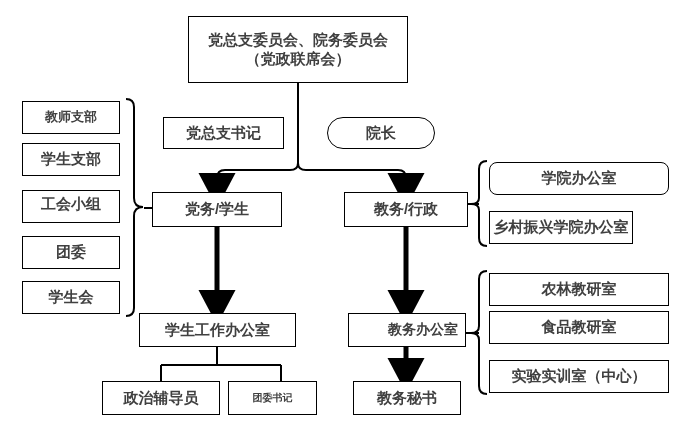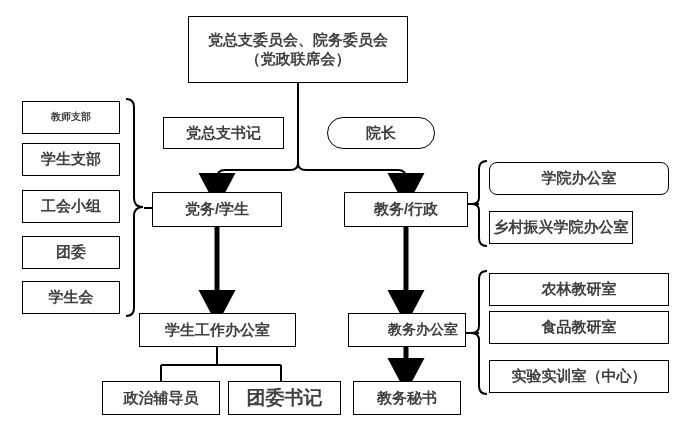--- a/index.html
+++ b/index.html
@@ -88,29 +88,29 @@
   <div class="box" style="left:152px; top:192px; width:130px; height:35px; font-size:15px;">党务/学生</div>
 
   <div class="box" style="left:139px; top:313px; width:157px; height:34px; font-size:15px;">学生工作办公室</div>
 
   <div class="box" style="left:344px; top:192px; width:124px; height:35px; font-size:15px;">教务/行政</div>
 
   <div class="box" style="left:348px; top:313px; width:118px; height:34px; font-size:14px;padding-left:32px;">教务办公室</div>
 
   <div class="box" style="left:102px; top:381px; width:118px; height:34px; font-size:15px;">政治辅导员</div>
 
-  <div class="box" style="left:228px; top:381px; width:113px; height:34px; font-size:19px;">团委书记</div>
+  <div class="box" style="left:228px; top:381px; width:89px; height:34px; font-size:10px;">团委书记</div>
 
   <div class="box" style="left:353px; top:381px; width:108px; height:34px; font-size:15px;">教务秘书</div>
 
-  <div class="box" style="left:22px; top:101px; width:98px; height:33px; font-size:10px;">教师支部</div>
+  <div class="box" style="left:22px; top:101px; width:98px; height:33px; font-size:13px;">教师支部</div>
 
   <div class="box" style="left:22px; top:143px; width:98px; height:33px; font-size:15px;">学生支部</div>
 
-  <div class="box" style="left:22px; top:190px; width:98px; height:33px; font-size:15px;">工会小组</div>
+  <div class="box" style="left:22px; top:190px; width:98px; height:33px; font-size:15px;font-family:Liberation Mono, monospace;">工会小组</div>
 
   <div class="box" style="left:22px; top:236px; width:98px; height:33px; font-size:15px;">团委</div>
 
   <div class="box" style="left:22px; top:281px; width:98px; height:33px; font-size:15px;">学生会</div>
 
   <div class="box" style="left:489px; top:162px; width:180px; height:33px; font-size:15px;border-radius:8px;">学院办公室</div>
 
   <div class="box" style="left:489px; top:211px; width:144px; height:33px; font-size:15px;">乡村振兴学院办公室</div>
 
   <div class="box" style="left:489px; top:273px; width:180px; height:33px; font-size:15px;">农林教研室</div>

